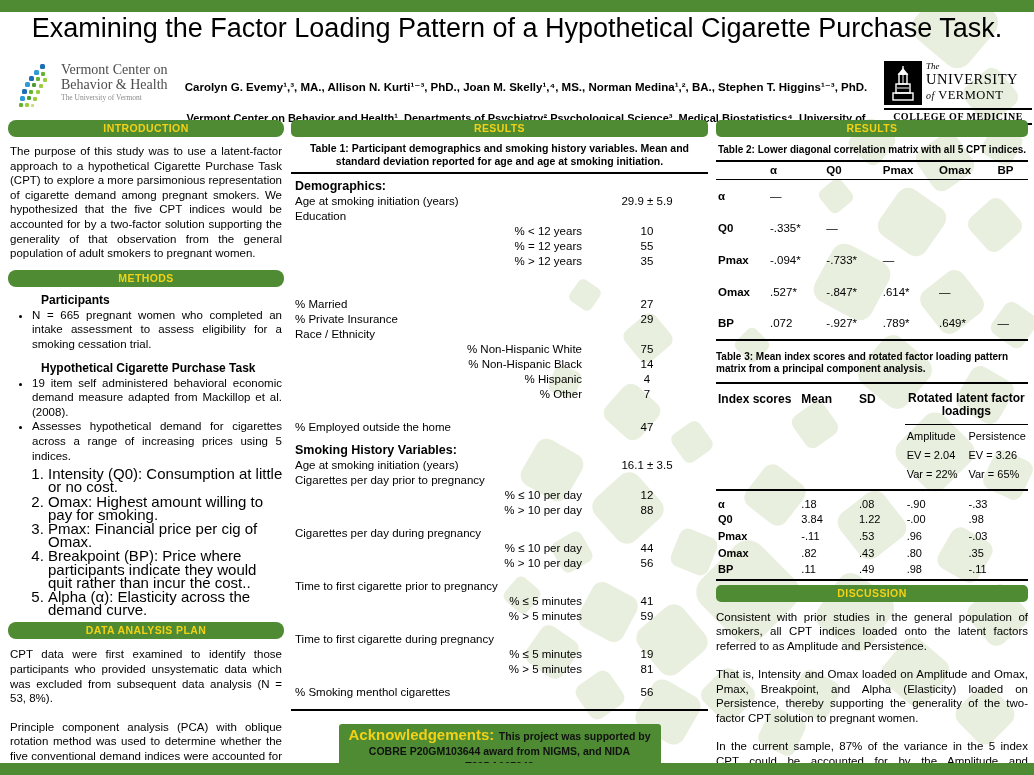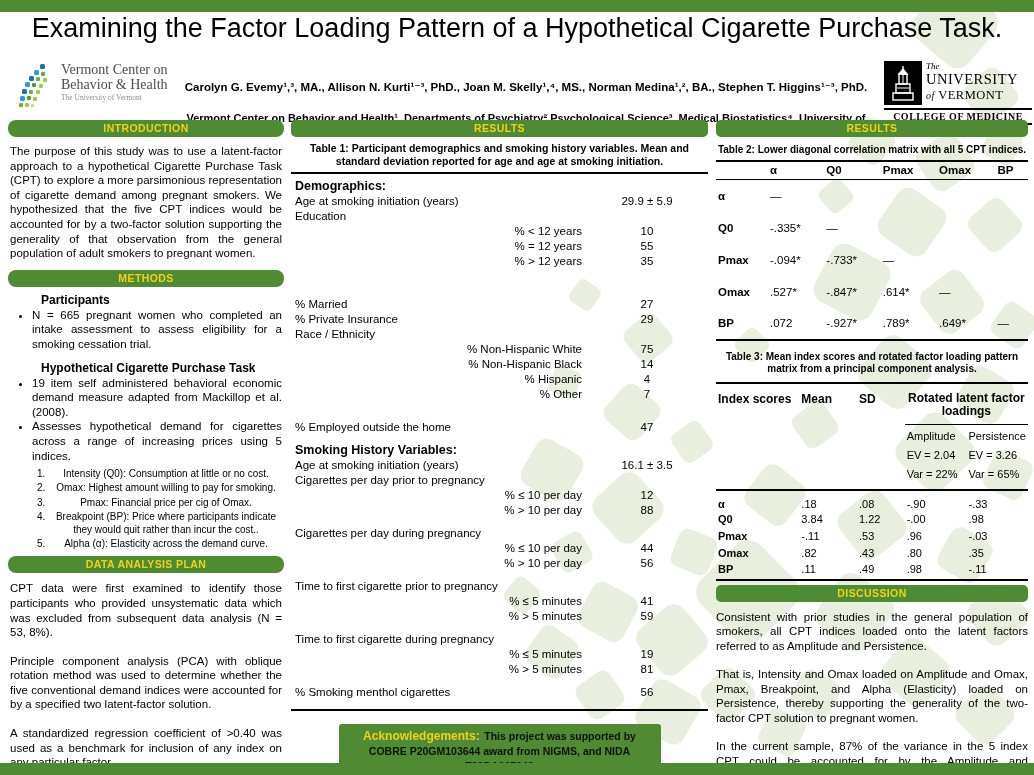--- a/index.html
+++ b/index.html
@@ -53,51 +53,51 @@
   .col.left .secbar{border-radius:8px;}
   .col.mid .secbar,.col.right .secbar{border-radius:5px;}
 
   .body{font-size:11.5px;line-height:14.6px;}
   .just{text-align:justify;}
   .intro-p{margin:7px 2px 9px 2px;}
   .subhead{font-size:12px;font-weight:bold;margin:6px 0 1px 4px;padding-left:29px;}
   ul.blist{list-style:disc outside;margin:1px 0 0 24px;padding:0;}
   ul.blist li{font-size:11.5px;line-height:14.6px;text-align:justify;padding-right:2px;}
   ol.nlist{margin:4px 0 6px 40px;padding:0;}
-  ol.nlist li{font-size:10px;line-height:13.2px;margin-bottom:1px;text-align:center;}
+  ol.nlist li{font-size:15px;line-height:13.2px;margin-bottom:1px;text-align:left;}
   .dap-wrap{margin-top:8px;}
   .dap-wrap p{margin:8px 2px 14px 2px;}
 
   
   .tcaption{font-size:10.5px;font-weight:bold;text-align:center;line-height:13px;margin:5px 14px 4px 14px;}
   .t1{border-top:2.5px solid #000;border-bottom:2.5px solid #000;padding:5px 4px 9px 4px;margin-top:1px;}
   .t1r{position:relative;min-height:15px;line-height:15px;font-size:11.5px;}
   .t1r.heading .t1label{font-weight:bold;font-size:12.5px;}
   .t1sub{position:absolute;right:122px;top:0;}
   .t1val{position:absolute;left:314px;width:76px;text-align:center;top:0;}
   .g-s{margin-top:8px;}
   .g-m{margin-top:18px;}
   .g-l{margin-top:28px;}
 
   .ack{margin:13px auto 0 auto;width:322px;background:var(--bar-green);border-radius:3px;
     text-align:center;padding:4px 6px;line-height:14px;}
-  .ack .lab{color:var(--header-yellow);font-weight:bold;font-size:12px;}
+  .ack .lab{color:var(--header-yellow);font-weight:bold;font-size:15px;}
   .ack .txt{color:#111;font-weight:bold;font-size:10.5px;}
 
   
   .t2cap{font-size:10px;font-weight:bold;text-align:center;margin:7px 0 5px 0;}
   table.t2{width:100%;border-collapse:collapse;border-top:2px solid #000;border-bottom:2px solid #000;}
   table.t2 th,table.t2 td{text-align:left;font-size:11.5px;padding:2px 2px;}
   table.t2 thead th{border-bottom:1.5px solid #000;font-weight:bold;padding-bottom:3px;}
   table.t2 th:nth-child(1){width:52px;}
   table.t2 tbody th,table.t2 tbody td{height:32px;vertical-align:middle;font-weight:normal;}
   table.t2 tbody th{font-weight:bold;}
 
   
-  .t3cap{font-size:10px;font-weight:bold;text-align:center;line-height:12.5px;margin:10px 0 6px 0;}
+  .t3cap{font-size:10px;font-weight:bold;line-height:12.5px;margin:10px 0 6px 0;}
   table.t3{width:100%;border-collapse:collapse;border-top:2px solid #000;}
   table.t3 th,table.t3 td{font-size:11px;text-align:left;padding:1px 2px;}
   table.t3 col.c1{width:84px;} table.t3 col.c2{width:58px;} table.t3 col.c3{width:48px;}
   table.t3 col.c4{width:62px;} table.t3 col.c5{width:60px;}
   table.t3 .toprow th{font-size:12px;font-weight:bold;padding-top:8px;vertical-align:top;}
   table.t3 th.grp{text-align:center;line-height:13px;border-bottom:1.5px solid #000;padding-bottom:6px;}
   table.t3 .fnames th{font-weight:normal;font-size:11px;padding-top:5px;}
   table.t3 .fev td,table.t3 .fvar td{padding-top:6px;}
   table.t3 .fvar td{padding-bottom:9px;}
   table.t3 tbody tr:first-child th,table.t3 tbody tr:first-child td{border-top:2px solid #000;padding-top:7px;}

